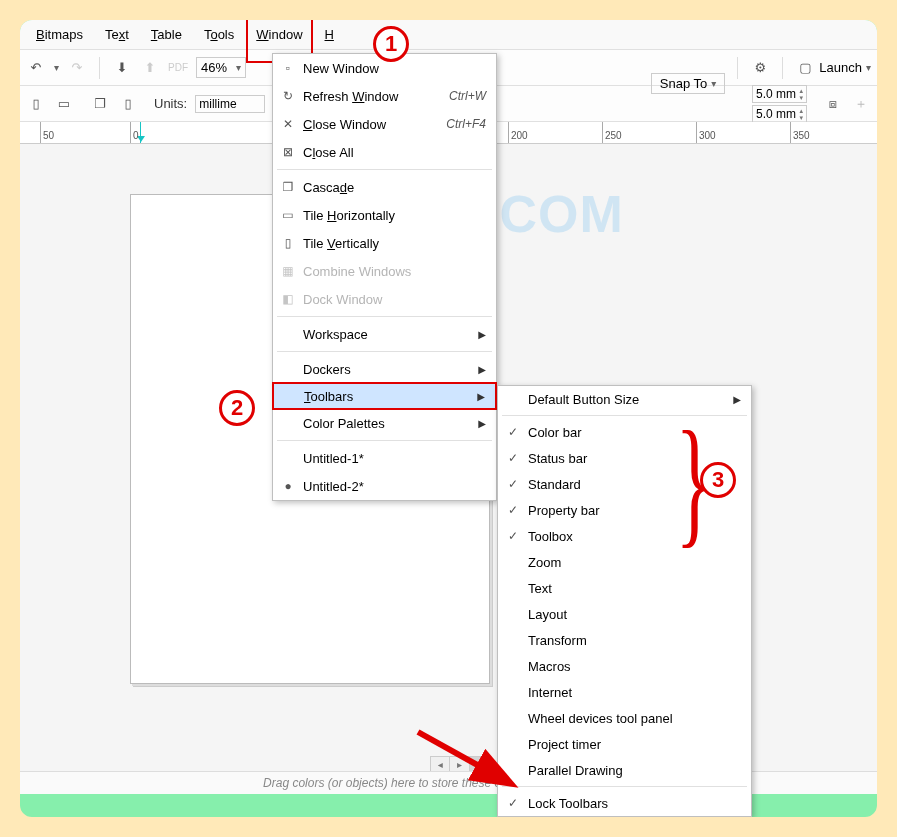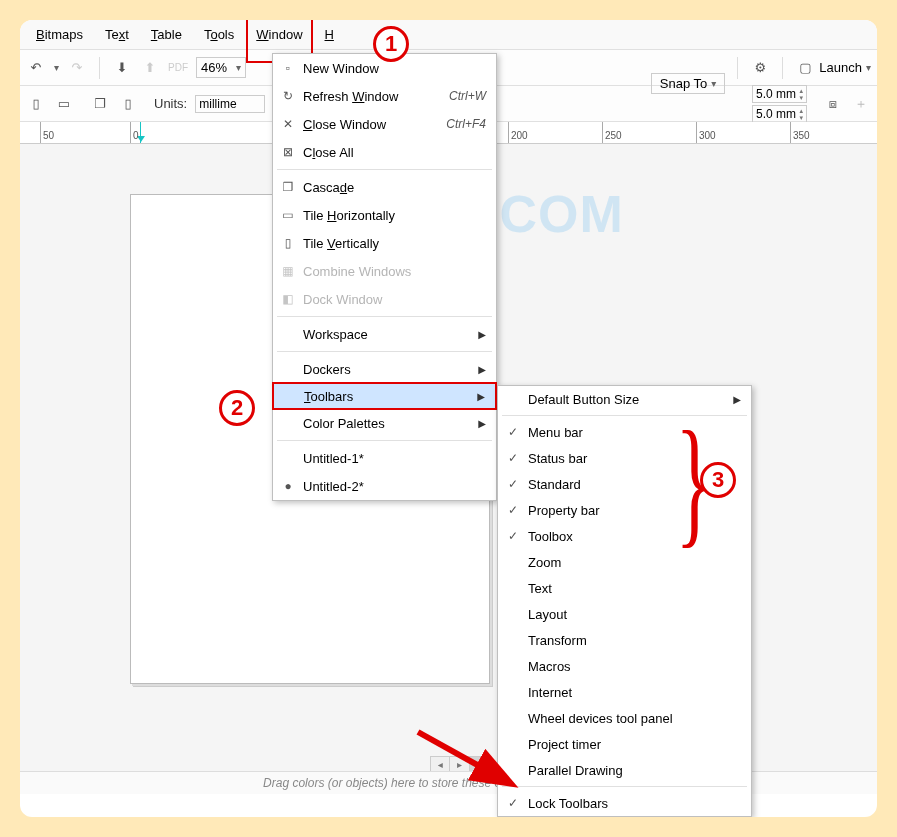--- a/index.html
+++ b/index.html
@@ -1,17 +1,17 @@
 <!DOCTYPE html>
 <html><head>
 <meta charset="utf-8">
 <style>
 * { box-sizing: border-box; margin: 0; padding: 0; font-family: 'Segoe UI', Tahoma, sans-serif; }
 body { width: 897px; height: 837px; background: #ffe9b8; padding: 18px; }
-.frame { background: #ffffff; border: 2px solid #ffe9b8; border-radius: 14px; width: 100%; height: 100%; position: relative; overflow: hidden; }
+.frame { background: #86efac; border: 2px solid #ffe9b8; border-radius: 14px; width: 100%; height: 100%; position: relative; overflow: hidden; }
 .menubar { display: flex; align-items: center; height: 30px; padding: 0 6px; border-bottom: 1px solid #e0e0e0; background: #f9f9f9; font-size: 13px; gap: 2px; }
 .menubar .mitem { padding: 4px 10px; cursor: default; }
 .menubar .mitem u { text-decoration: underline; }
 .menubar .mitem.active { border: 2.5px solid #e00000; padding: 19px 8px; }
 .toolbar1 { display: flex; align-items: center; height: 36px; padding: 0 6px; border-bottom: 1px solid #e0e0e0; gap: 8px; font-size: 13px; background:#fdfdfd; }
 .toolbar1 .sep { width: 1px; height: 22px; background: #ddd; margin: 0 4px; }
 .toolbar2 { display: flex; align-items: center; height: 36px; padding: 0 6px; border-bottom: 1px solid #e0e0e0; gap: 8px; font-size: 13px; background:#fdfdfd;}
 .icon { width: 20px; height: 20px; display: inline-flex; align-items: center; justify-content: center; color:#555;}
 .zoom { border: 1px solid #ccc; padding: 2px 4px; width: 50px; display:inline-flex; align-items:center; justify-content:space-between;}
 .caret { font-size: 10px; color:#666; }
@@ -229,21 +229,21 @@
   </div>
 
   <div class="menu menu2">
     <div class="row">
         <span>Default Button Size</span>
         <span class="ar">▶</span>
       </div>
     <hr>
     <div class="row">
         <span class="ic check">✓</span>
-        <span>Menu bar</span>
+        <span>Color bar</span>
       </div>
     <div class="row">
         <span class="ic check">✓</span>
         <span>Status bar</span>
       </div>
     <div class="row">
         <span class="ic check">✓</span>
         <span>Standard</span>
       </div>
     <div class="row">

